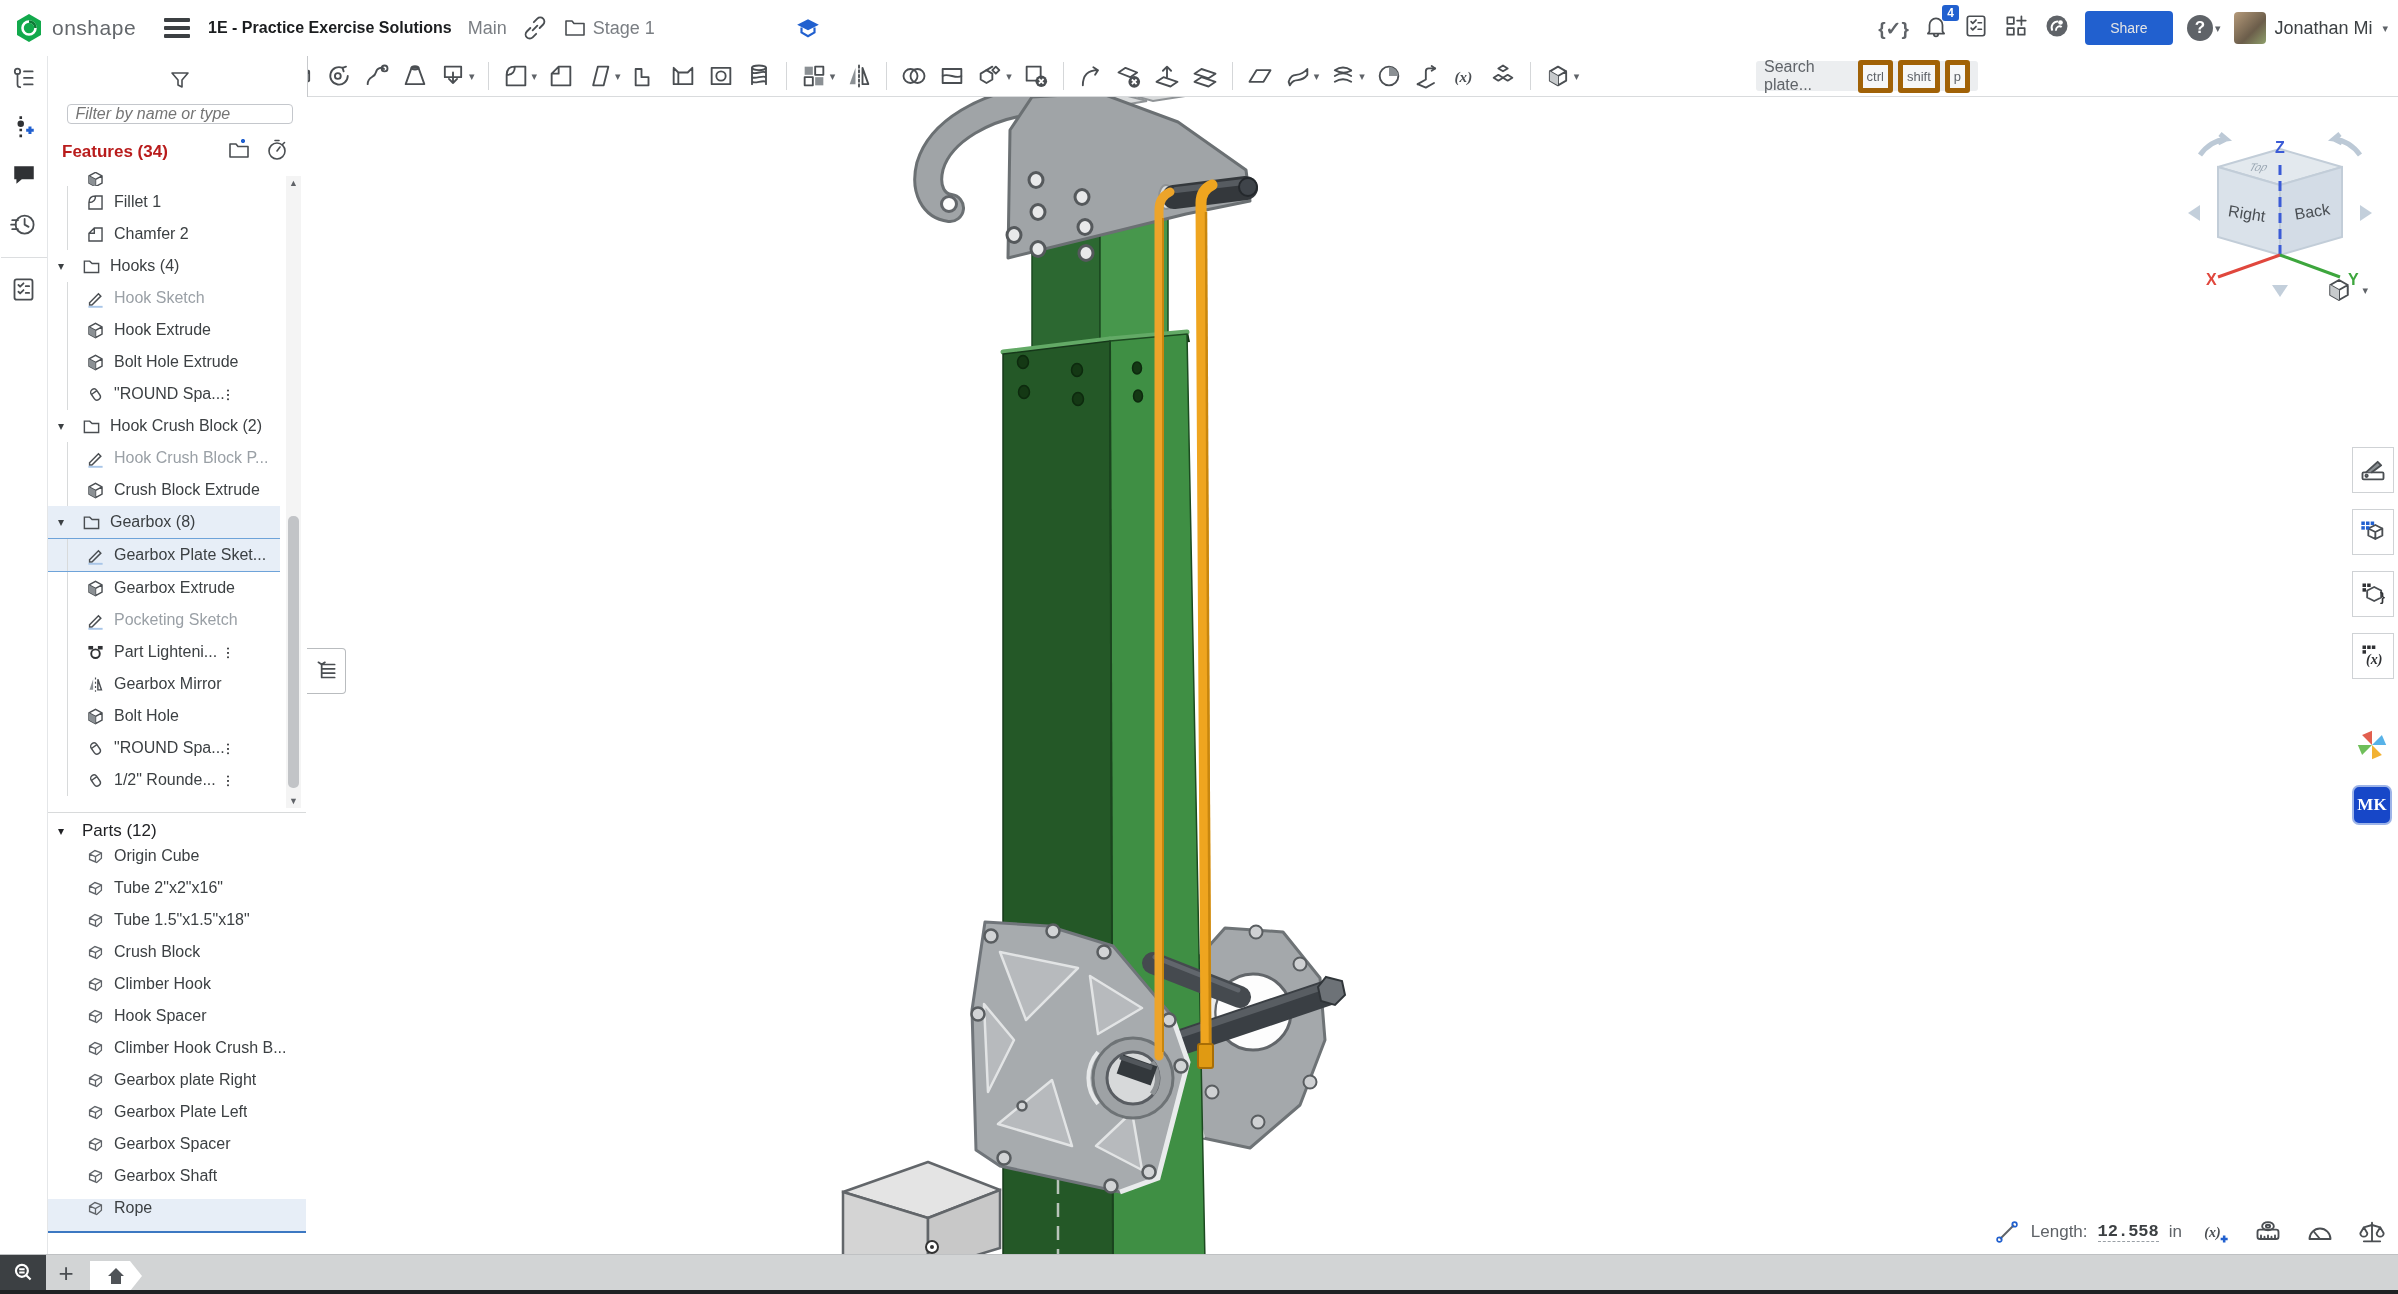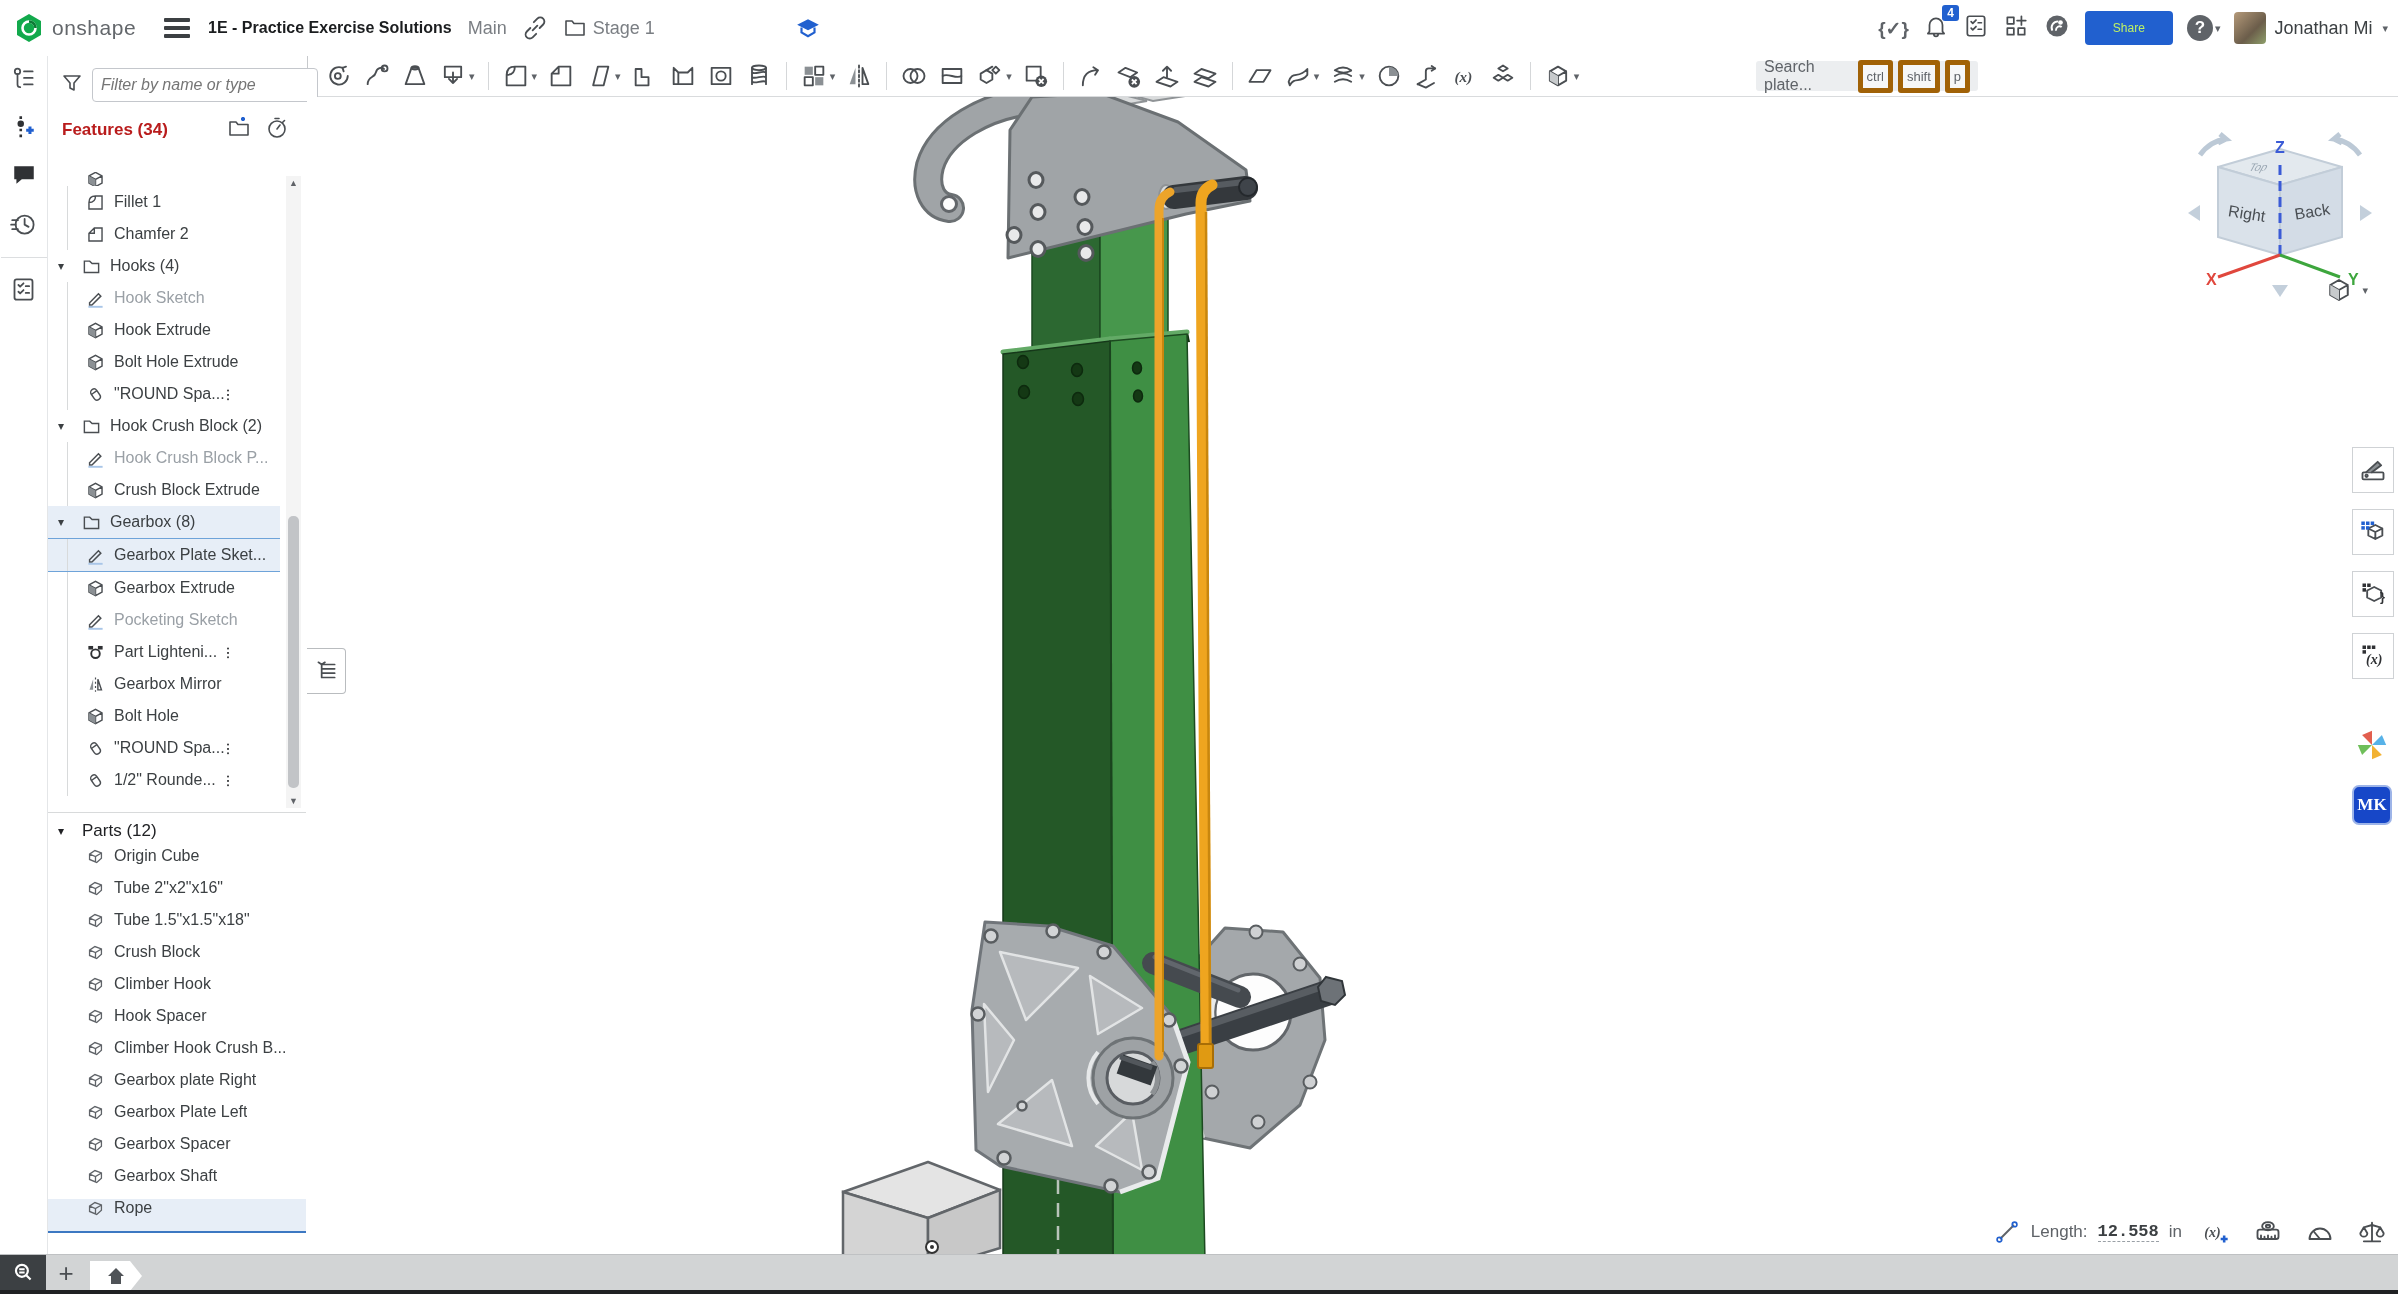--- a/index.html
+++ b/index.html
@@ -12,21 +12,21 @@
   .hamburger{width:26px;height:20px;margin-left:28px;display:flex;flex-direction:column;justify-content:space-between;cursor:pointer;}
   .hamburger div{height:4px;background:#3c4043;border-radius:1px;}
   .doc-title{font-size:16px;font-weight:bold;color:#1b1d1f;margin-left:18px;white-space:nowrap;}
   .ws-name{font-size:18px;color:#7a7e83;margin-left:16px;}
   .hdr-ico{color:#5f6368;margin-left:14px;display:flex;align-items:center;}
   .ver-name{font-size:18px;color:#7a7e83;margin-left:6px;}
   .hdr-right{position:absolute;right:10px;top:0;height:56px;display:flex;align-items:center;gap:14px;}
   .codecheck{font-size:19px;color:#5f6368;font-weight:bold;}
   .bell{position:relative;}
   .badge{position:absolute;top:-8px;right:-10px;background:#2160cf;color:#fff;font-size:12px;padding:1px 5px;border-radius:3px;font-weight:bold;}
-  .share-btn{background:#2160cf;color:#bef264;font-size:12px;border:none;border-radius:4px;width:88px;height:34px;cursor:pointer;}
+  .share-btn{background:#2160cf;color:#e5e5e5;font-size:14px;border:none;border-radius:4px;width:88px;height:34px;cursor:pointer;}
   .help-circle{width:26px;height:26px;border-radius:50%;background:#5f6368;color:#fff;font-weight:bold;font-size:17px;display:flex;align-items:center;justify-content:center;}
   .caret{font-size:11px;color:#5f6368;margin-left:2px;}
   .avatar{width:32px;height:32px;border-radius:4px;background:linear-gradient(135deg,#b59a7a,#6b5d4a 60%,#8fa06b);}
   .user-name{font-size:18px;color:#3c4043;white-space:nowrap;}
   
   .toolbar{position:absolute;left:0;top:56px;width:2398px;height:40px;background:#fff;border-bottom:1px solid #d9dbdd;display:flex;align-items:center;}
   .sketch-btn{display:flex;align-items:center;gap:6px;margin-left:150px;height:38px;padding:0 10px;border-bottom:3px solid #2a6fd3;cursor:pointer;}
   .sketch-btn span{font-size:18px;color:#3c4043;}
   #toolbar-buttons{display:flex;align-items:center;margin-left:10px;}
   .tb-btn{display:flex;align-items:center;background:none;border:none;padding:2px 3px;margin:0 2px;cursor:pointer;}
@@ -34,21 +34,21 @@
   .tb-div{width:1px;height:28px;background:#d5d7d9;margin:0 8px;}
   .search-tools{position:absolute;left:1756px;top:5px;width:206px;height:30px;background:#eceef0;border-radius:3px;
     display:flex;align-items:center;gap:5px;padding:0 8px;color:#5f6368;font-size:16px;cursor:text;}
   .search-tools kbd{border:5px solid #a16207;background:#f6f7f8;border-radius:3px;font-size:13px;padding:4px 4px;font-family:"Liberation Sans",sans-serif;color:#5f6368;}
   
   .leftrail{position:absolute;left:0;top:56px;width:47px;height:1198px;background:#fff;display:flex;flex-direction:column;align-items:center;}
   .rail-btn{margin-top:18px;color:#3c4043;cursor:pointer;}
   .rail-div{width:46px;height:1px;background:#dcdee0;margin-top:16px;}
   
   .panel{position:absolute;left:47px;top:56px;width:259px;height:1198px;background:#fff;border-right:1px solid #c7c9cc;border-left:1px solid #e4e6e8;}
-  .filter-row{display:flex;align-items:center;margin:12px 8px 0 12px;gap:8px;}
+  .filter-row{display:flex;align-items:center;margin:12px 8px 0 12px;gap:8px;flex-direction:column;}
   .filter-input{flex:1;height:32px;border:1px solid #c4c7cc;border-radius:4px;font-style:italic;font-size:16px;color:#5f6368;padding:0 8px;font-family:"Liberation Sans",sans-serif;outline:none;}
   .features-hdr{display:flex;align-items:center;margin:14px 10px 4px 14px;}
   .features-hdr .t{font-size:17px;font-weight:bold;color:#b91c1c;flex:1;}
   .tree{position:absolute;left:0;top:116px;width:232px;height:636px;overflow:hidden;}
   .frow{position:relative;display:flex;align-items:center;height:32px;font-size:16px;color:#3c4043;cursor:pointer;padding-left:38px;}
   .frow.partial{height:14px;overflow:hidden;}
   .frow .fic{width:19px;height:19px;flex:0 0 19px;margin-right:9px;}
   .frow.folder{padding-left:10px;}
   .frow.folder .fcaret{width:18px;font-size:12px;color:#3c4043;margin-right:6px;}
   .frow.child::before{content:"";position:absolute;left:19px;top:0;bottom:0;width:1px;background:#d8dadb;}

